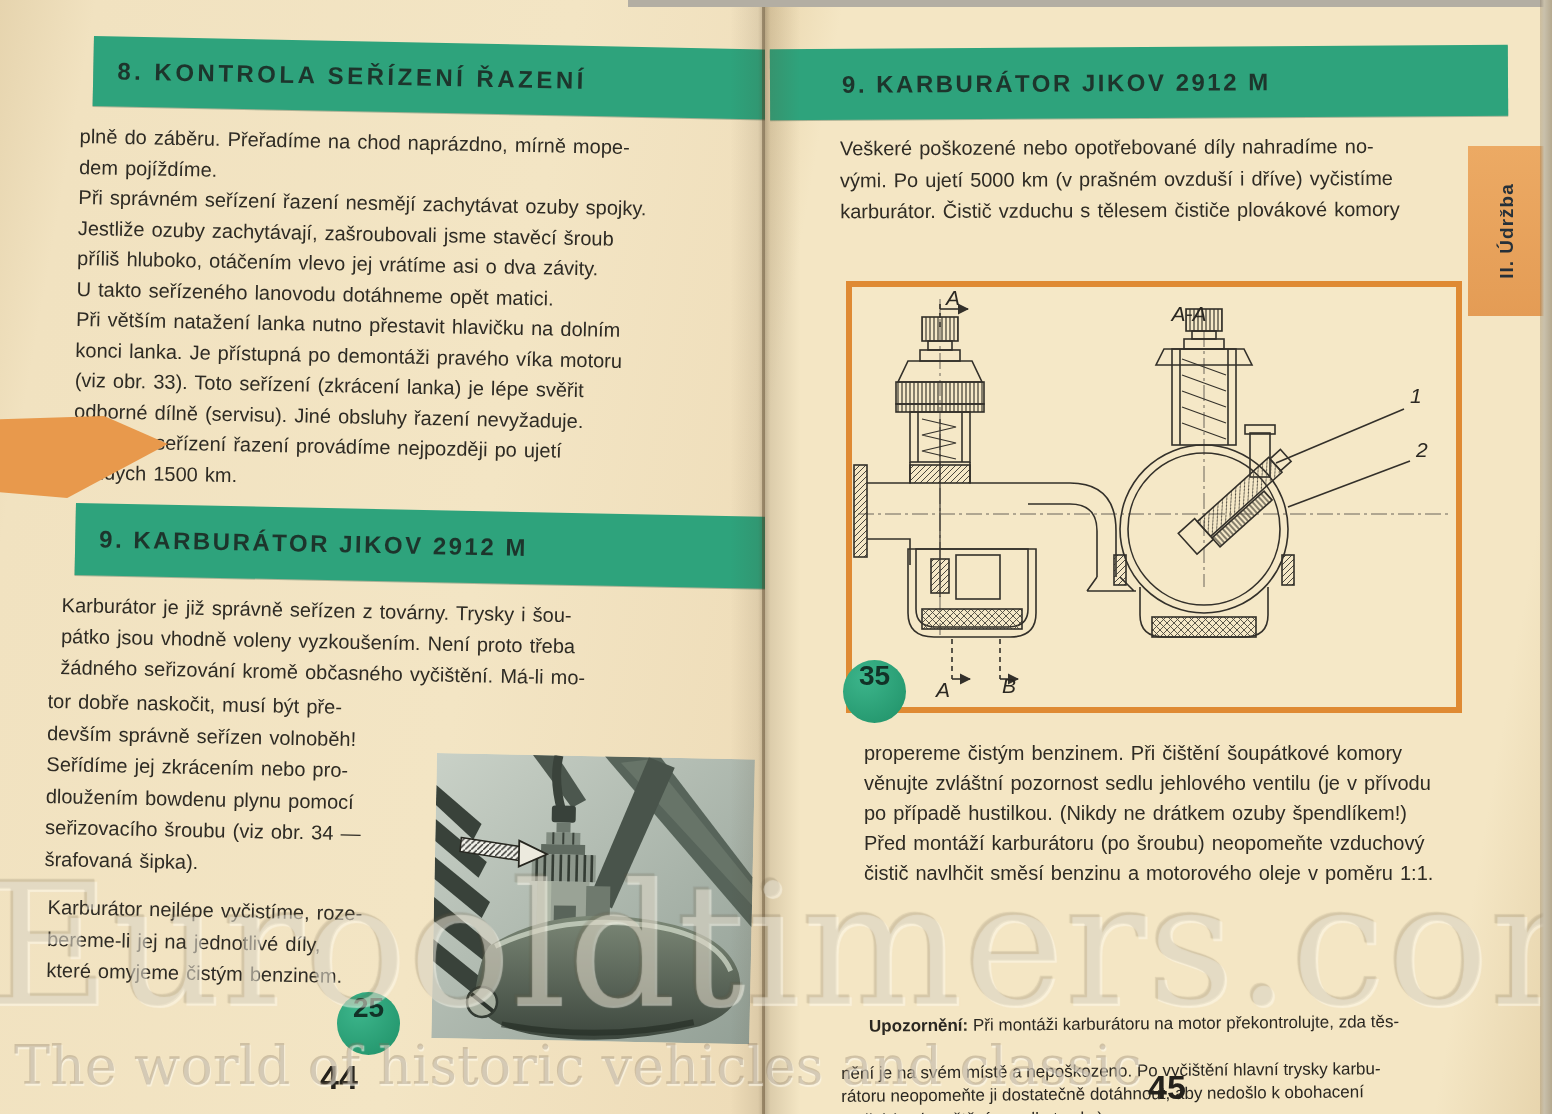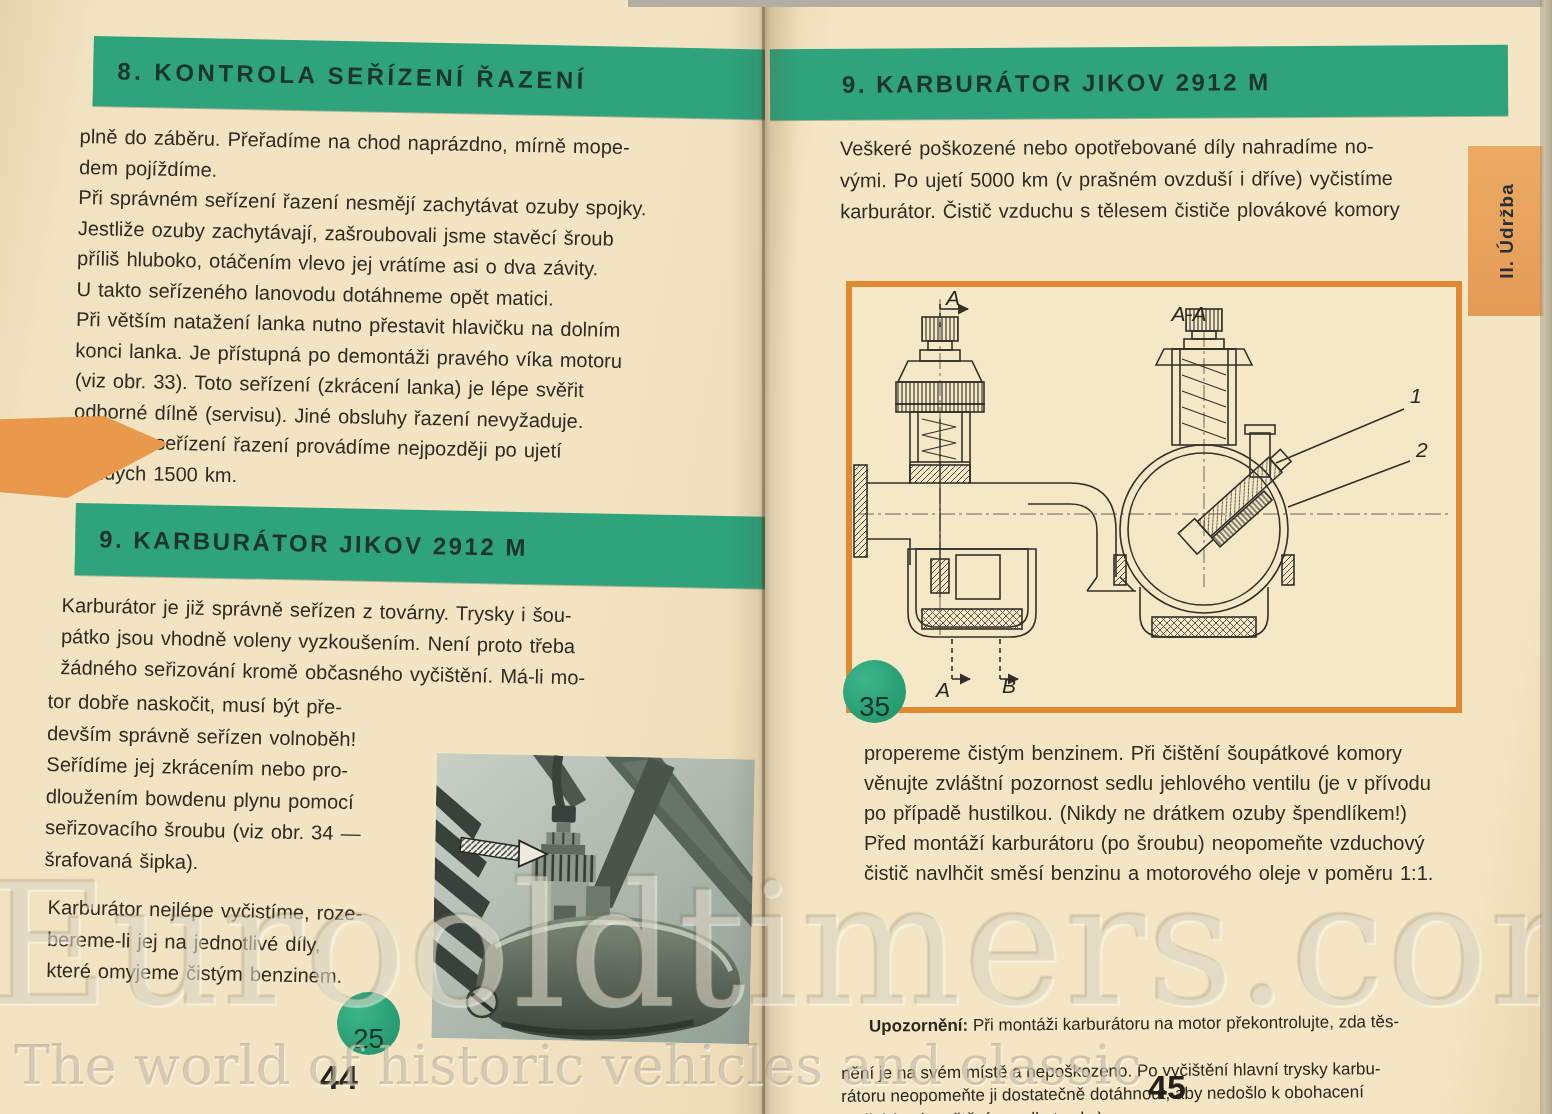--- a/index.html
+++ b/index.html
@@ -9,22 +9,22 @@
   .page{position:absolute;top:0;height:1114px;}
   #pageL{left:0;width:765px;background:linear-gradient(100deg,#e6d4ae 0%,#f1e2c0 10%,#f3e5c4 60%,#eedcb8 97%);}
   #pageR{left:765px;width:787px;background:linear-gradient(100deg,#e9d6ae 0%,#f4e6c4 8%,#f4e6c4 88%,#e6d3ab 100%);}
   .sk{transform:rotate(1.15deg);transform-origin:left top;}
   .band{background:#2ea37c;box-shadow:0 1px 0 rgba(40,90,70,.35);display:flex;align-items:center;}
   .band .bt{font-weight:bold;font-size:24px;letter-spacing:3.5px;color:#1d352c;white-space:pre;}
   .body-lines{font-size:20px;line-height:30.5px;color:#2e2b24;word-spacing:1.5px;}
   .tl{white-space:pre;}
   .pgnum{font-weight:bold;font-size:34px;color:#24211b;}
   .figcircle{border-radius:50%;background:radial-gradient(circle at 35% 30%,#3cb58b,#1f9067);
-             display:flex;align-items:flex-end;justify-content:center;
-             font-weight:normal;font-size:28px;color:#123227;z-index:6;}
+             display:flex;align-items:flex-start;justify-content:center;
+             font-weight:bold;font-size:28px;color:#123227;z-index:6;}
   .notetxt{font-size:17px;line-height:23.5px;color:#2a2721;}
   .notetxt .lead{font-weight:bold;}
   #figbox{border:6px solid #df8a33;background:rgba(246,234,206,0.35);z-index:2;}
   #sidetab{background:linear-gradient(180deg,#ecaa64,#e49c55);display:flex;align-items:center;justify-content:center;z-index:3;}
   #sidetab span{transform:rotate(-90deg);font-weight:bold;font-size:19px;letter-spacing:1px;color:#253039;white-space:pre;}
   #wedge{background:#e8994c;clip-path:polygon(0 4%,62% 0,100% 34%,40% 100%,0 93%);z-index:1;}
   #gutter{left:730px;top:0;width:70px;height:1114px;z-index:15;pointer-events:none;
     background:linear-gradient(to right,rgba(70,52,28,0) 0%,rgba(70,52,28,.10) 40%,rgba(70,52,28,.30) 50%,rgba(95,72,40,.16) 58%,rgba(70,52,28,0) 100%);}
   #crease{left:762px;top:0;width:3px;height:1114px;background:rgba(75,58,32,.38);z-index:15;pointer-events:none;}
   #topedge{left:628px;top:0;width:924px;height:7px;background:#b3aea3;z-index:18;}

